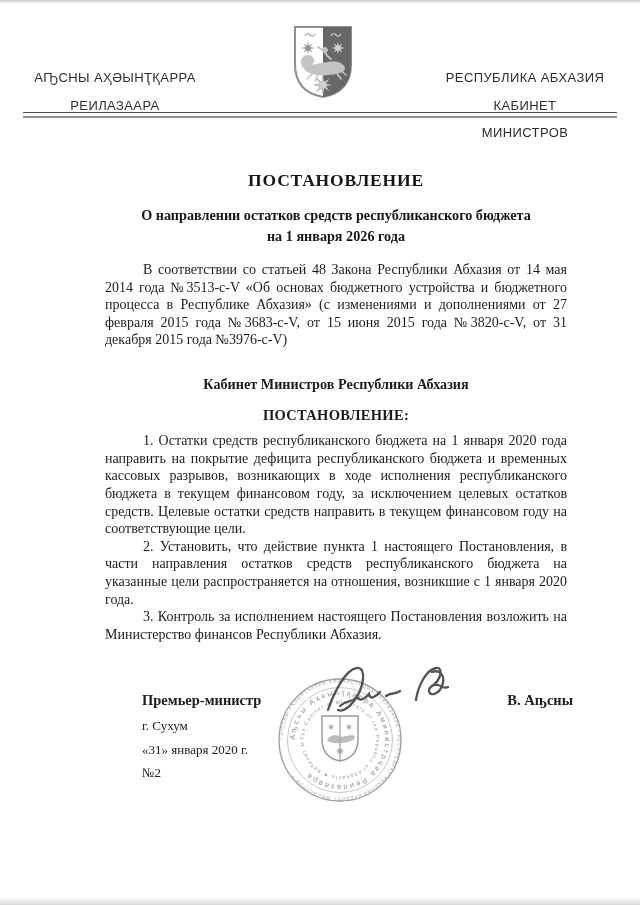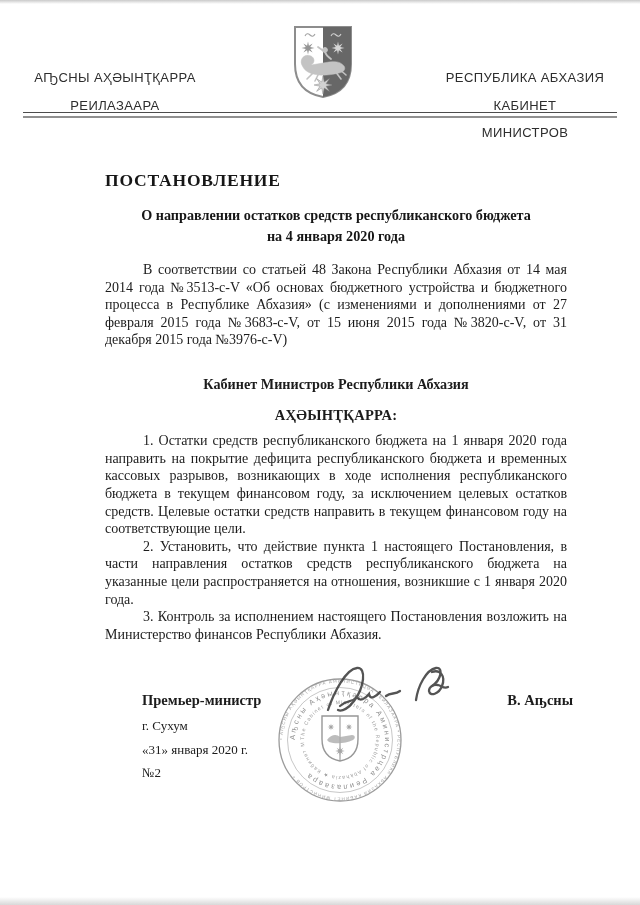--- a/index.html
+++ b/index.html
@@ -15,21 +15,21 @@
   .lh-col { position:absolute; top:26px; width:190px; text-align:center;
     font-family:"Liberation Sans","DejaVu Sans",sans-serif; font-size:13px;
     line-height:27.5px; color:#2d2d2d; letter-spacing:.4px;margin-top:38px; }
   .lh-left  { left:20px; }
   .lh-right { left:430px; }
   .emblem { position:absolute; left:292px; top:24px; }
 
   .rule { position:absolute; left:23px; top:112px; width:594px; height:3px;
     border-top:1.6px solid #4c4c4c; border-bottom:2.4px solid #909090; }
 
-  .title { position:absolute; left:105px; top:170px; width:462px; 
+  .title { position:absolute; left:105px; top:170px; width:462px; text-align:center;
     font-size:17.5px; font-weight:bold; letter-spacing:.8px; color:#161616; }
   .subject { position:absolute; left:105px; top:205px; width:462px; text-align:center;
     font-size:14.2px; font-weight:bold; line-height:20.5px; color:#161616; }
 
   .textcol { position:absolute; left:105px; top:261px; width:462px; }
   .para { margin:0; text-align:justify; text-indent:38px; font-size:14px; line-height:17.6px; }
   .centerline { margin:0; text-align:center; font-weight:bold; font-size:14.2px; line-height:17.6px; }
   .authority { margin-top:27px; }
   .resolves  { margin-top:13px; letter-spacing:.3px; font-size:14.5px; }
   .clause1 { margin-top:8px; }
@@ -79,27 +79,27 @@
     <div>РЕСПУБЛИКА АБХАЗИЯ</div>
     <div>КАБИНЕТ</div>
     <div>МИНИСТРОВ</div>
   </div>
 
   <div class="rule"></div>
 
   <div class="title">ПОСТАНОВЛЕНИЕ</div>
   <div class="subject">
     <div>О направлении остатков средств республиканского бюджета</div>
-    <div>на 4 января 2020 года</div>
+    <div>на 1 января 2026 года</div>
   </div>
 
   <div class="textcol">
     <p class="para">В соответствии со статьей 48 Закона Республики Абхазия от 14 мая 2014 года №3513-с-V «Об основах бюджетного устройства и бюджетного процесса в Республике Абхазия» (с изменениями и дополнениями от 27 февраля 2015 года №3683-с-V, от 15 июня 2015 года №3820-с-V, от 31 декабря 2015 года №3976-с-V)</p>
     <p class="centerline authority">Кабинет Министров Республики Абхазия</p>
-    <p class="centerline resolves">АҲӘЫНҬҚАРРА:</p>
+    <p class="centerline resolves">ПОСТАНОВЛЕНИЕ:</p>
     <p class="para clause1">1. Остатки средств республиканского бюджета на 1 января 2020 года направить на покрытие дефицита республиканского бюджета и временных кассовых разрывов, возникающих в ходе исполнения республиканского бюджета в текущем финансовом году, за исключением целевых остатков средств. Целевые остатки средств направить в текущем финансовом году на соответствующие цели.</p>
     <p class="para">2. Установить, что действие пункта 1 настоящего Постановления, в части направления остатков средств республиканского бюджета на указанные цели распространяется на отношения, возникшие с 1 января 2020 года.</p>
     <p class="para">3. Контроль за исполнением настоящего Постановления возложить на Министерство финансов Республики Абхазия.</p>
   </div>
 
   <div class="sig-row">
     <span>Премьер-министр</span>
     <span>В. Аҧсны</span>
   </div>
   <div class="sig-meta sig-city">г. Сухум</div>

